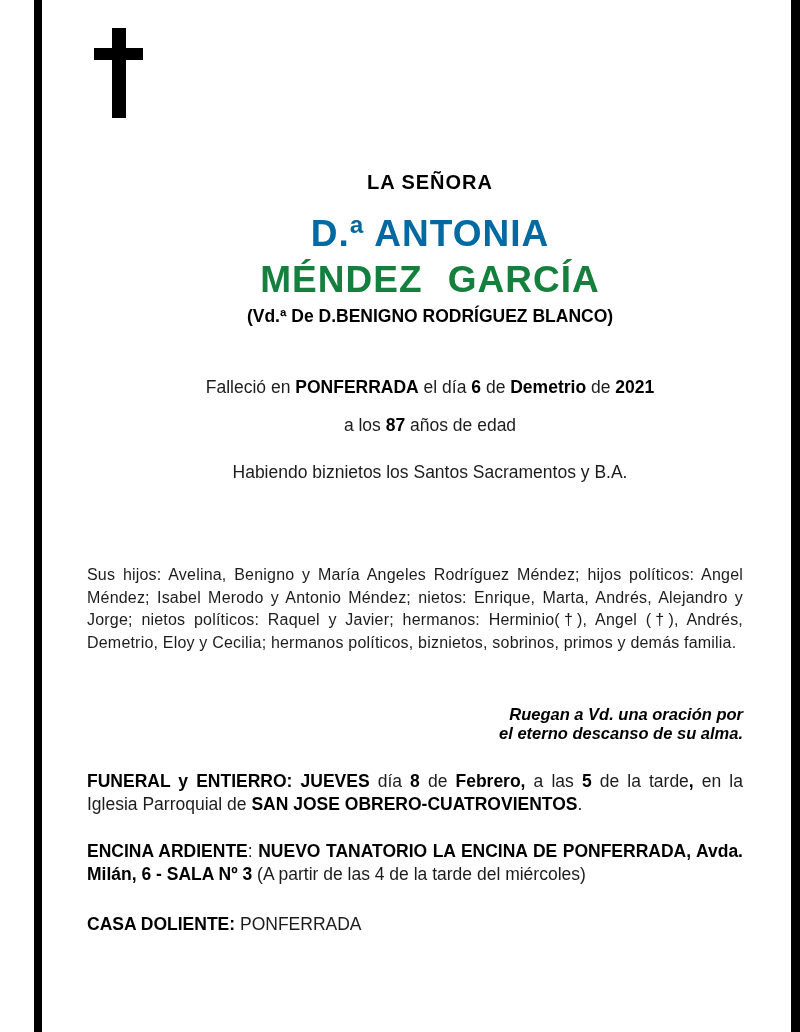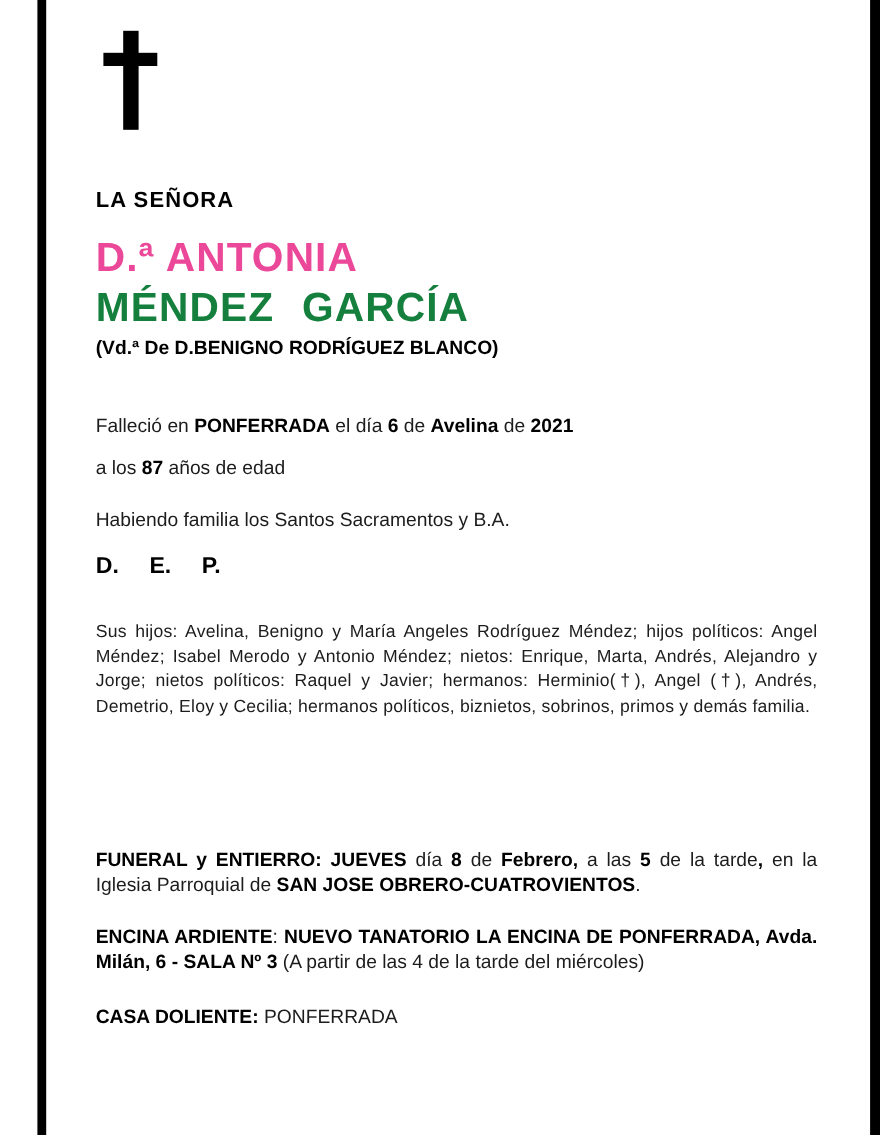--- a/index.html
+++ b/index.html
@@ -20,28 +20,28 @@
   }
   .border-right {
     position: absolute; left: 791px; top: 0;
     width: 9px; height: 100%;
     background: #000000;
   }
   .cross { position: absolute; left: 94px; top: 28px; width: 49px; height: 90px; }
   .cross-v { position: absolute; left: 18px; top: 0; width: 14px; height: 90px; background: #000; }
   .cross-h { position: absolute; left: 0; top: 20px; width: 49px; height: 12px; background: #000; }
 
-  .centerblock { position: absolute; left: 87px; width: 686px; }
+  .centerblock { position: absolute; left: 87px; width: 686px; text-align: center; }
 
   .honorific {
     top: 171px; font-size: 20px; font-weight: bold; color: #000;
     letter-spacing: 1px;
   }
   .name1 {
-    top: 213px; font-size: 37px; font-weight: bold; color: #ec4899;
+    top: 213px; font-size: 37px; font-weight: bold; color: #0369a1;
     letter-spacing: 1px;
   }
   .name2 {
     top: 259px; font-size: 37px; font-weight: bold; color: #15803d;
     letter-spacing: 1px; word-spacing: 14px;
   }
   .widow {
     top: 306px; font-size: 17.5px; font-weight: bold; color: #000;
   }
   .death-line { top: 377px; font-size: 17.5px; }
@@ -80,30 +80,33 @@
     <div class="cross-h"></div>
   </div>
 
   <div class="centerblock honorific">LA SEÑORA</div>
 
   <div class="centerblock name1">D.ª ANTONIA</div>
   <div class="centerblock name2">MÉNDEZ GARCÍA</div>
 
   <div class="centerblock widow">(Vd.ª De D.BENIGNO RODRÍGUEZ BLANCO)</div>
 
-  <div class="centerblock death-line"><span>Falleció en </span><span class="b">PONFERRADA</span><span> el día </span><span class="b">6</span><span> de </span><span class="b">Avelina</span><span> de </span><span class="b">2021</span></div>
+  <div class="centerblock death-line"><span>Falleció en </span><span class="b">PONFERRADA</span><span> el día </span><span class="b">6</span><span> de </span><span class="b">Demetrio</span><span> de </span><span class="b">2021</span></div>
 
   <div class="centerblock age-line"><span>a los </span><span class="b">87</span><span> años de edad</span></div>
 
-  <div class="centerblock sacraments">Habiendo familia los Santos Sacramentos y B.A.</div>
+  <div class="centerblock sacraments">Habiendo biznietos los Santos Sacramentos y B.A.</div>
 
-  <div class="centerblock dep">D. E. P.</div>
 
   <div class="bodyblock family">Sus hijos: Avelina, Benigno y María Angeles Rodríguez Méndez; hijos políticos: Angel Méndez; Isabel Merodo y Antonio Méndez; nietos: Enrique, Marta, Andrés, Alejandro y Jorge; nietos políticos: Raquel y Javier; hermanos: Herminio(†), Angel (†), Andrés, Demetrio, Eloy y Cecilia; hermanos políticos, biznietos, sobrinos, primos y demás familia.</div>
 
+  <div class="bodyblock prayer">
+    <div>Ruegan a Vd. una oración por</div>
+    <div>el eterno descanso de su alma.</div>
+  </div>
 
   <div class="bodyblock funeral"><span class="b">FUNERAL y ENTIERRO: JUEVES</span><span> día </span><span class="b">8</span><span> de </span><span class="b">Febrero,</span><span> a las </span><span class="b">5</span><span> de la tarde</span><span class="b">,</span><span> en la Iglesia Parroquial de </span><span class="b">SAN JOSE OBRERO-CUATROVIENTOS</span><span>.</span></div>
 
   <div class="bodyblock chapel"><span class="b">ENCINA ARDIENTE</span><span>: </span><span class="b">NUEVO TANATORIO LA ENCINA DE PONFERRADA, Avda. Milán, 6 - SALA Nº 3</span><span> (A partir de las 4 de la tarde del miércoles)</span></div>
 
   <div class="bodyblock casa"><span class="b">CASA DOLIENTE:</span><span> PONFERRADA</span></div>
 
 </div>
 
 </body></html>

